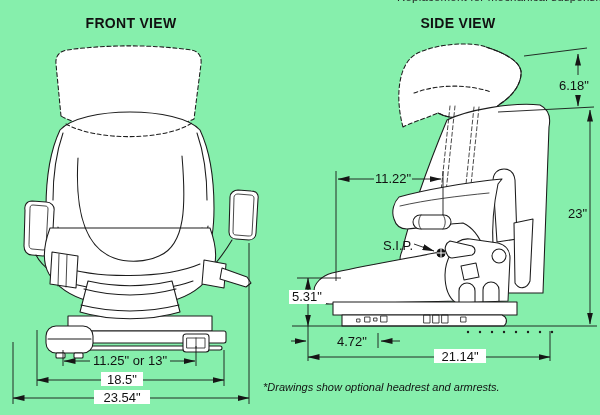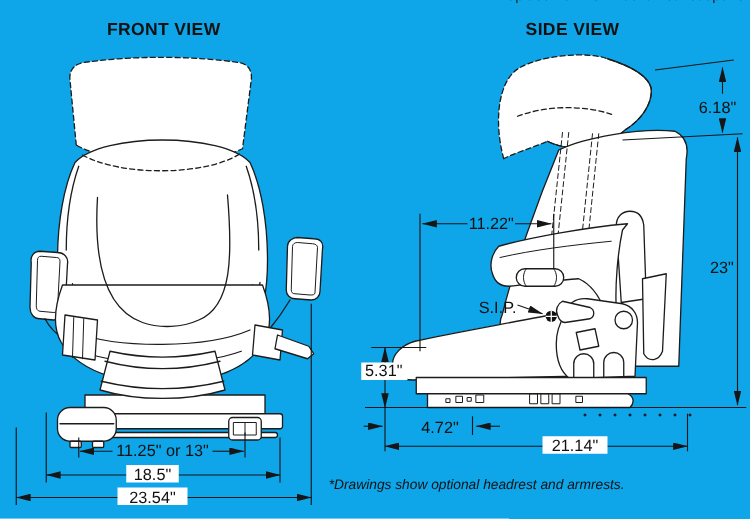--- a/index.html
+++ b/index.html
@@ -1,16 +1,16 @@
 <!DOCTYPE html>
 <html><head>
 <meta charset="utf-8">
 <style>
   html,body{margin:0;padding:0;background:#fff;}
-  #stage{position:relative;width:600px;height:415px;background:#0ea5e9;overflow:hidden;
+  #stage{position:relative;width:600px;height:415px;background:#86efac;overflow:hidden;
          font-family:"Liberation Sans",sans-serif;}
   #topnote{position:absolute;left:397px;top:-9px;font-size:11.5px;color:#222;
            white-space:nowrap;letter-spacing:.2px;}
   svg{position:absolute;left:0;top:0;}
   .ln{fill:none;stroke:#1c1c1c;stroke-width:1.05;stroke-linecap:round;stroke-linejoin:round;}
   .fw{fill:#ffffff;}
   .dsh{stroke-dasharray:4 2.6;}
   .dim{fill:none;stroke:#161616;stroke-width:.9;stroke-linecap:butt;}
   .thin{stroke-width:.8;}
   text{fill:#111;}

